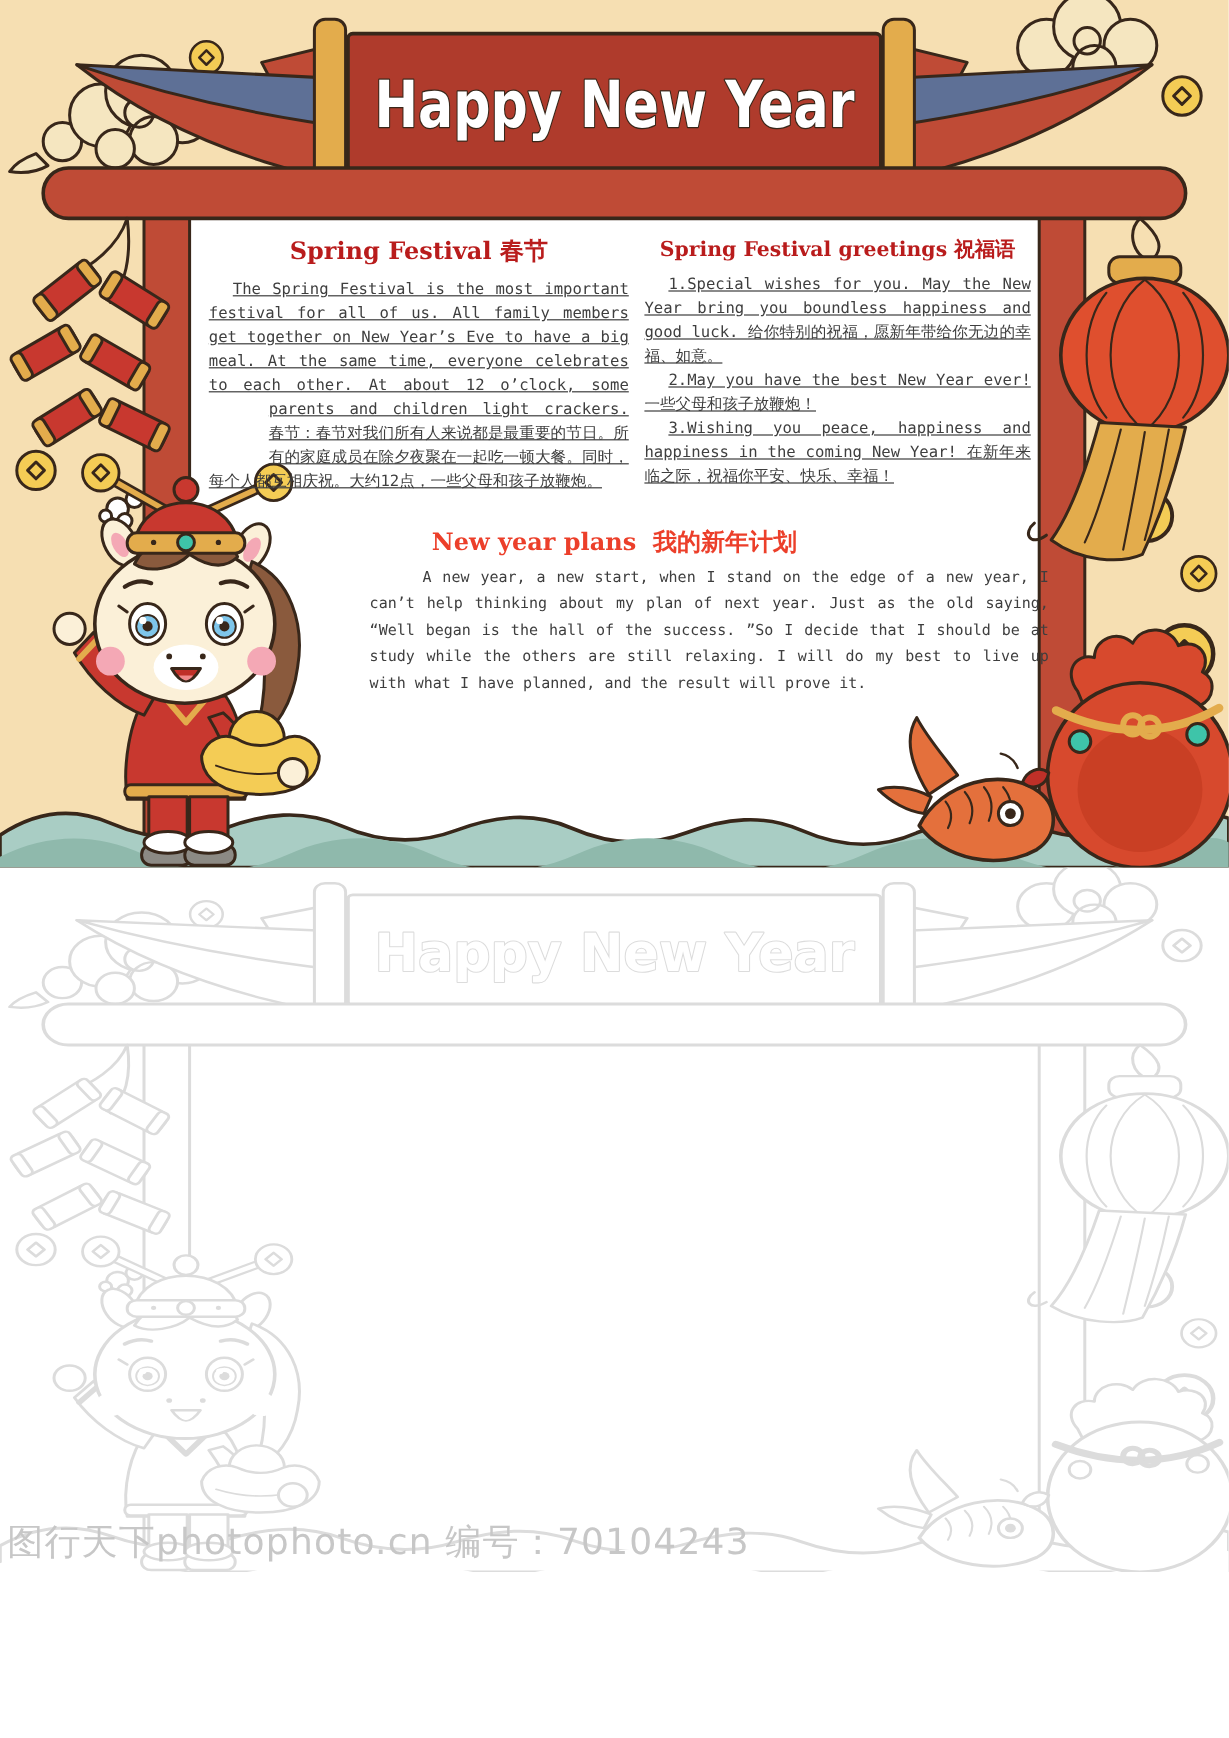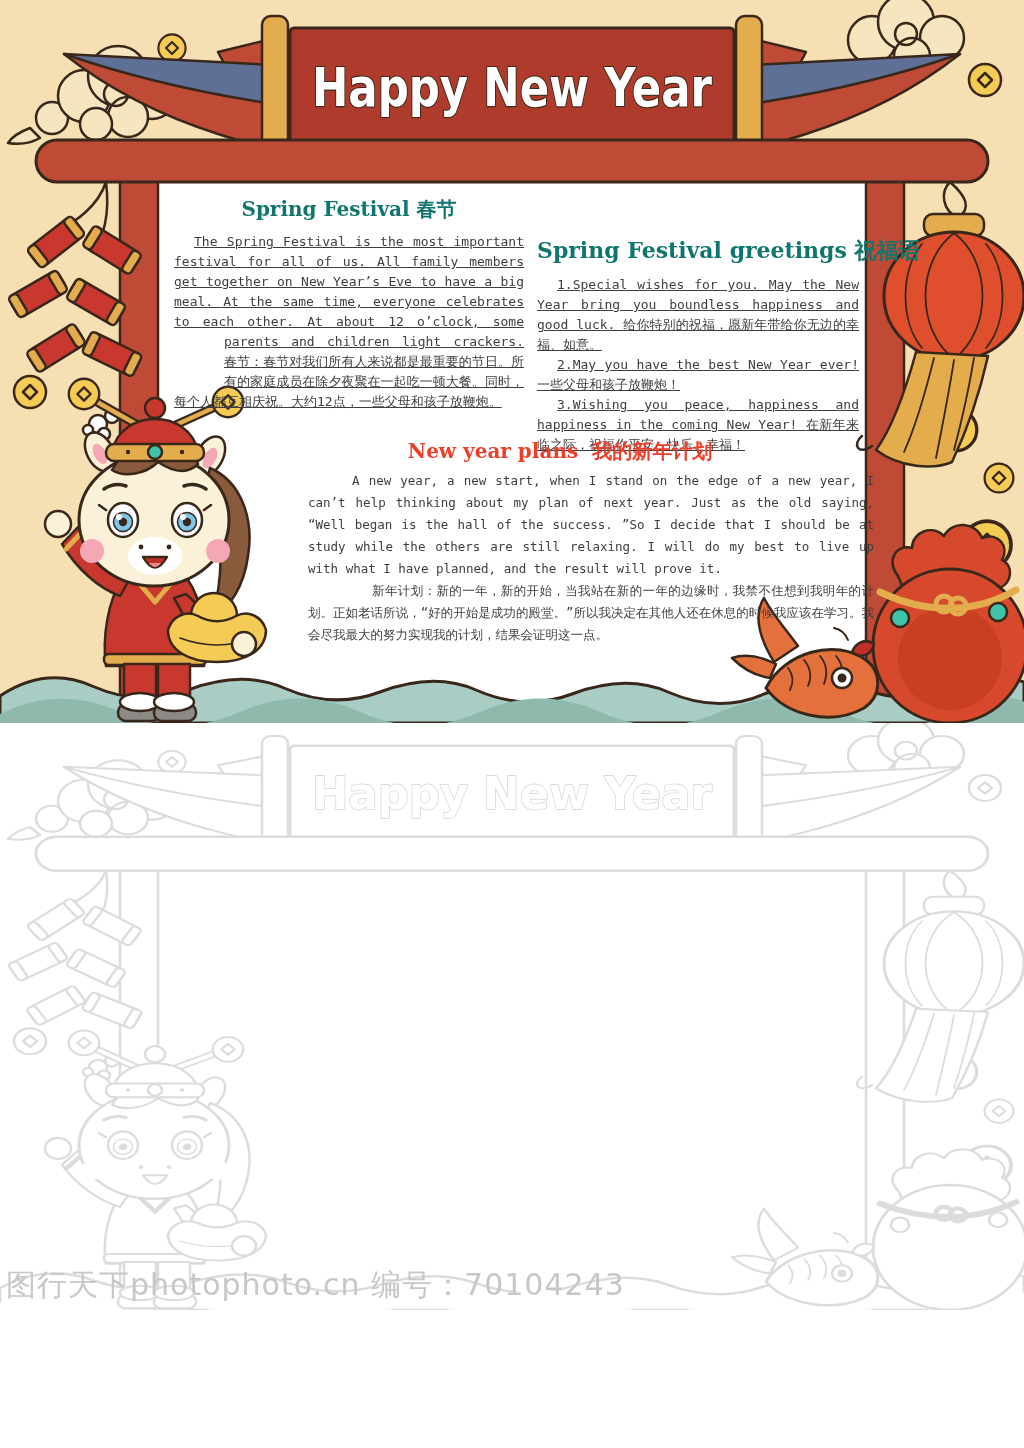--- a/index.html
+++ b/index.html
@@ -47,28 +47,28 @@
   #scene .fshoe{fill:var(--c-shoe)} #scene .firis{fill:var(--c-iris)}
   #scene .fink{fill:var(--outline)}
   #scene .fbgc{fill:var(--bgc)}
   #scene .sgold{stroke:var(--c-goldline)}
   #scene .title{fill:#ffffff;stroke:var(--outline);stroke-width:2.2;paint-order:stroke;
     font-family:"DejaVu Sans",sans-serif;font-weight:700;font-size:54px;}
 
   
   .overlay{position:absolute;inset:0;color:#3E3E3E;font-family:"DejaVu Sans Mono","Liberation Mono",monospace;}
   .hd{margin:0 0 9px 0;text-align:center;white-space:nowrap;
-      font-family:"DejaVu Serif","Liberation Serif",serif;font-weight:700;font-size:20px;color:#0f766e;}
-  .col2 .hd{font-size:22px;margin-top:40px;}
+      font-family:"DejaVu Serif","Liberation Serif",serif;font-weight:700;font-size:20px;color:#b91c1c;}
+  .col2 .hd{font-size:17px;}
   .body{margin:0;font-size:13px;line-height:20px;text-align:justify;text-indent:20px;text-decoration:underline;}
   .col1{position:absolute;left:174px;top:196px;width:350px;}
   .col2{position:absolute;left:537px;top:196px;width:322px;}
   .wedge{float:left;width:50px;height:60px;}
   .s3h{position:absolute;left:160px;top:438px;width:704px;margin:0;text-align:center;
-      font-family:"DejaVu Serif","Liberation Serif",serif;font-weight:700;font-size:20px;color:#EC3F2A;white-space:nowrap;padding-left:48px;}
+      font-family:"DejaVu Serif","Liberation Serif",serif;font-weight:700;font-size:20px;color:#EC3F2A;white-space:nowrap;}
   .s3b{position:absolute;left:308px;top:470px;width:566px;font-size:12.5px;line-height:22px;text-align:justify;}
   .s3b p{margin:0;}
   .s3b .en{text-indent:44px;}
   .s3b .zhp{text-indent:64px;}
 
   .watermark{position:absolute;left:6px;bottom:4px;color:#C7C7C7;
       font-family:"DejaVu Sans",sans-serif;font-size:30px;letter-spacing:1px;}
 </style>
 </head>
 <body>
@@ -299,21 +299,20 @@
     <section class="col2">
       <h3 class="hd"><span>Spring Festival greetings</span> <span>祝福语</span></h3>
       <p class="body"><span>1.Special wishes for you. May the New Year bring you boundless happiness and good luck. </span><span>给你特别的祝福，愿新年带给你无边的幸福、如意。</span></p>
       <p class="body"><span>2.May you have the best New Year ever! </span><span>一些父母和孩子放鞭炮！</span></p>
       <p class="body"><span>3.Wishing you peace, happiness and happiness in the coming New Year!  </span><span>在新年来临之际，祝福你平安、快乐、幸福！</span></p>
     </section>
 
     <h3 class="s3h"><span>New year plans</span>&nbsp;&nbsp;<span>我的新年计划</span></h3>
     <div class="s3b">
       <p class="en">A new year, a new start, when I stand on the edge of a new year, I can’t help thinking about my plan of next year. Just as the old saying, “Well began is the hall of the success. ”So I decide that I should be at study while the others are still relaxing. I will do my best to live up with what I have planned, and the result will prove it.</p>
-      <p class="zhp">新年计划：新的一年，新的开始，当我站在新的一年的边缘时，我禁不住想到我明年的计划。正如老话所说，“好的开始是成功的殿堂。”所以我决定在其他人还在休息的时候我应该在学习。我会尽我最大的努力实现我的计划，结果会证明这一点。</p>
     </div>
   </div>
 </section>
 
 <section class="half lineart">
   <svg class="scene" viewBox="0 0 1024 723" preserveAspectRatio="none">
       <use href="#scene" xlink:href="#scene"></use>
     </svg>
   <div class="watermark">图行天下photophoto.cn 编号：70104243</div>
 </section>

